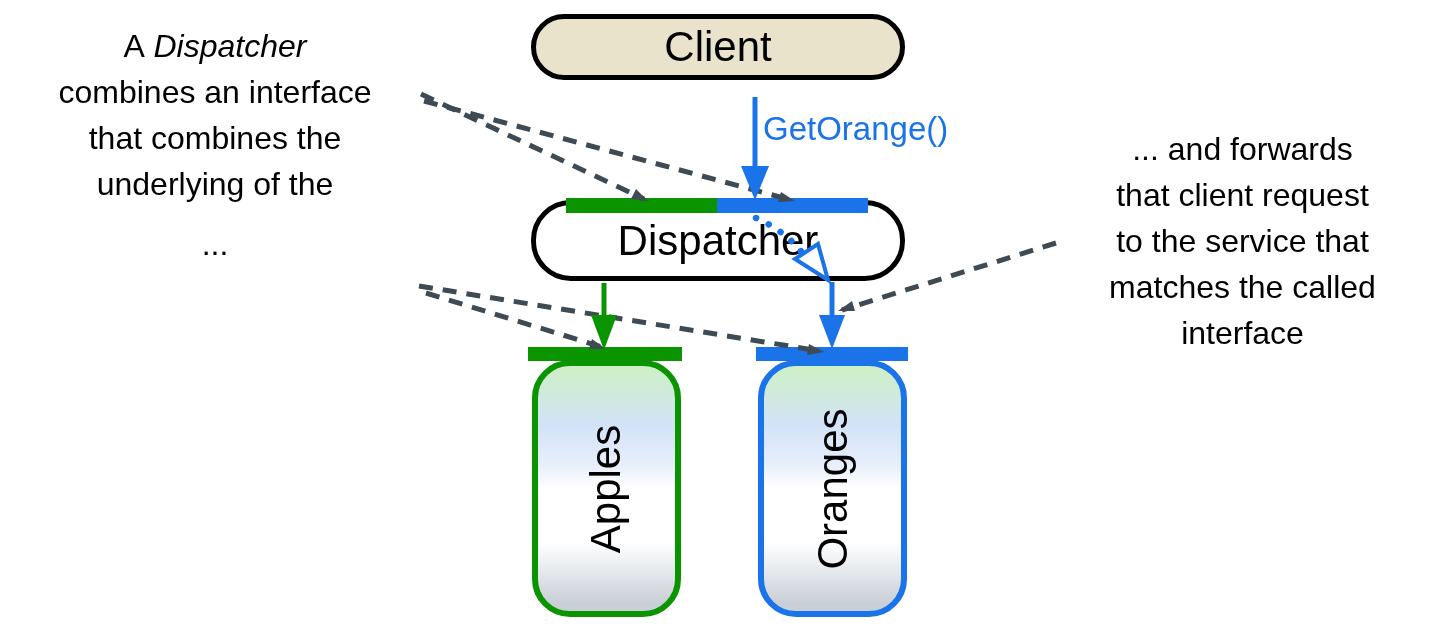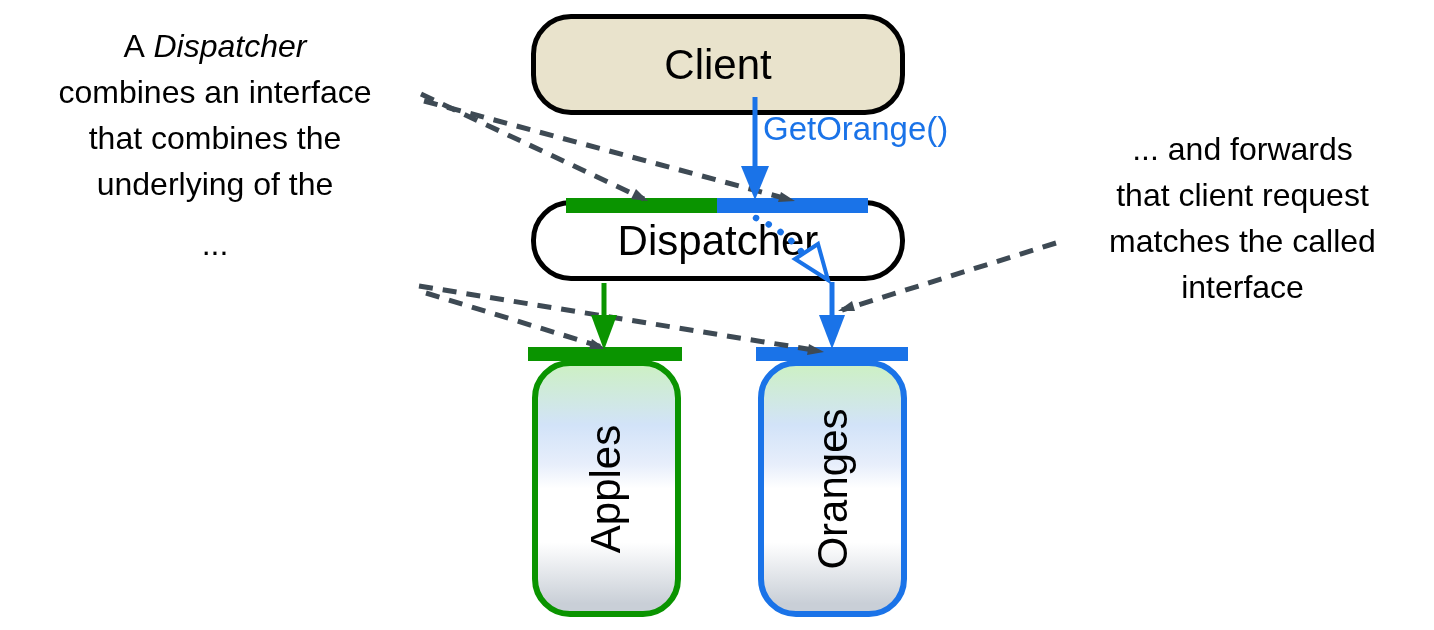--- a/index.html
+++ b/index.html
@@ -12,21 +12,21 @@
   }
   
   .node {
     position: absolute;
     box-sizing: border-box;
     border: 5px solid #000;
     border-radius: 40px;
     display: flex; align-items: center; justify-content: center;
     font-size: 42px; color: #000;
   }
-  #client-node   { left: 531px; top: 14px;  width: 374px; height: 101px; background: #e9e3cc; }
+  #client-node   { left: 531px; top: 14px;  width: 374px; height: 66px; background: #e9e3cc; }
   #dispatcher-node { left: 531px; top: 200px; width: 374px; height: 81px; background: #ffffff; }
 
   .iface-bar { position: absolute; height: 15px; }
   #dispatcher-green-bar { left: 566px; top: 198px; width: 151px; background: #0a9400; }
   #dispatcher-blue-bar  { left: 717px; top: 198px; width: 151px; background: #1a73e8; }
   #apples-bar  { left: 528px; top: 347px; width: 154px; height: 14px; background: #0a9400; }
   #oranges-bar { left: 756px; top: 347px; width: 152px; height: 14px; background: #1a73e8; }
 
   .service {
     position: absolute;
@@ -78,20 +78,21 @@
     <div><span>A</span><em>Dispatcher</em></div>
     <div>combines an interface</div>
     <div>that combines the</div>
     <div>underlying of the</div>
     <div class="last-line">...</div>
   </div>
 
   <div class="note" id="note-right">
     <div>... and forwards</div>
     <div>that client request</div>
+    <div>to the service that</div>
     <div>matches the called</div>
     <div>interface</div>
   </div>
 
   <div class="node" id="client-node">
     <span>Client</span>
   </div>
 
   <div class="node" id="dispatcher-node">
     <span>Dispatcher</span>

